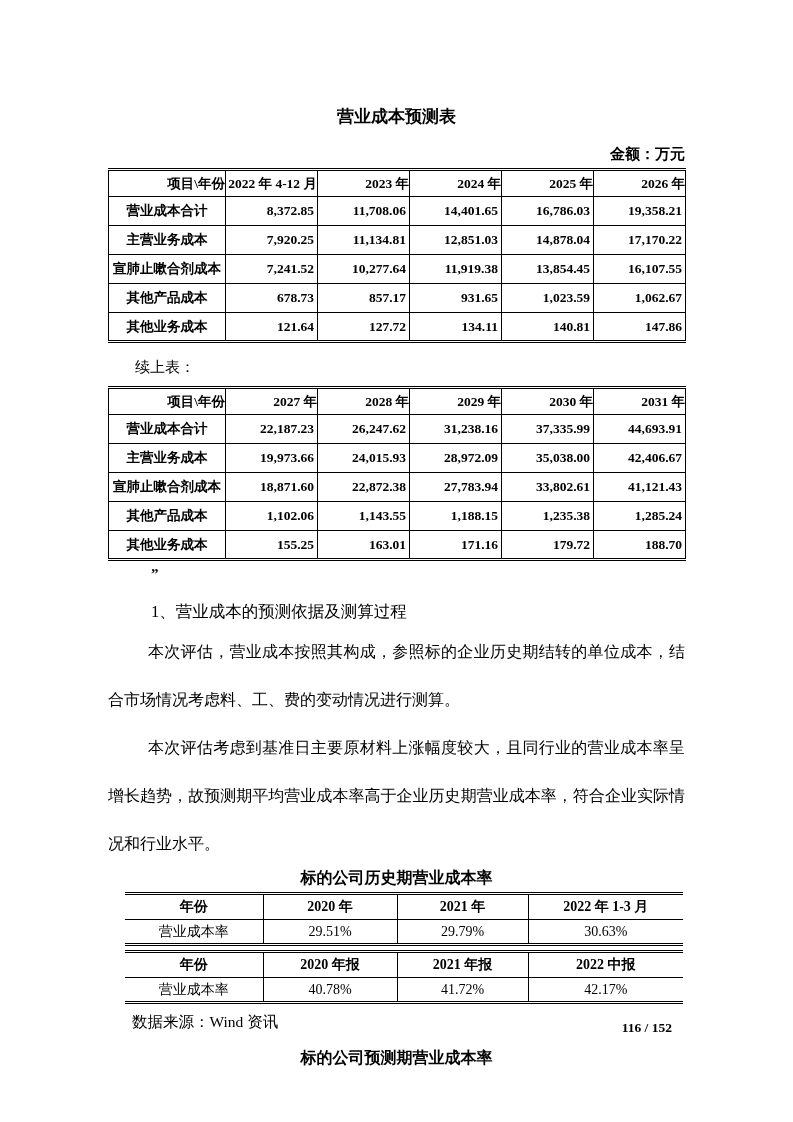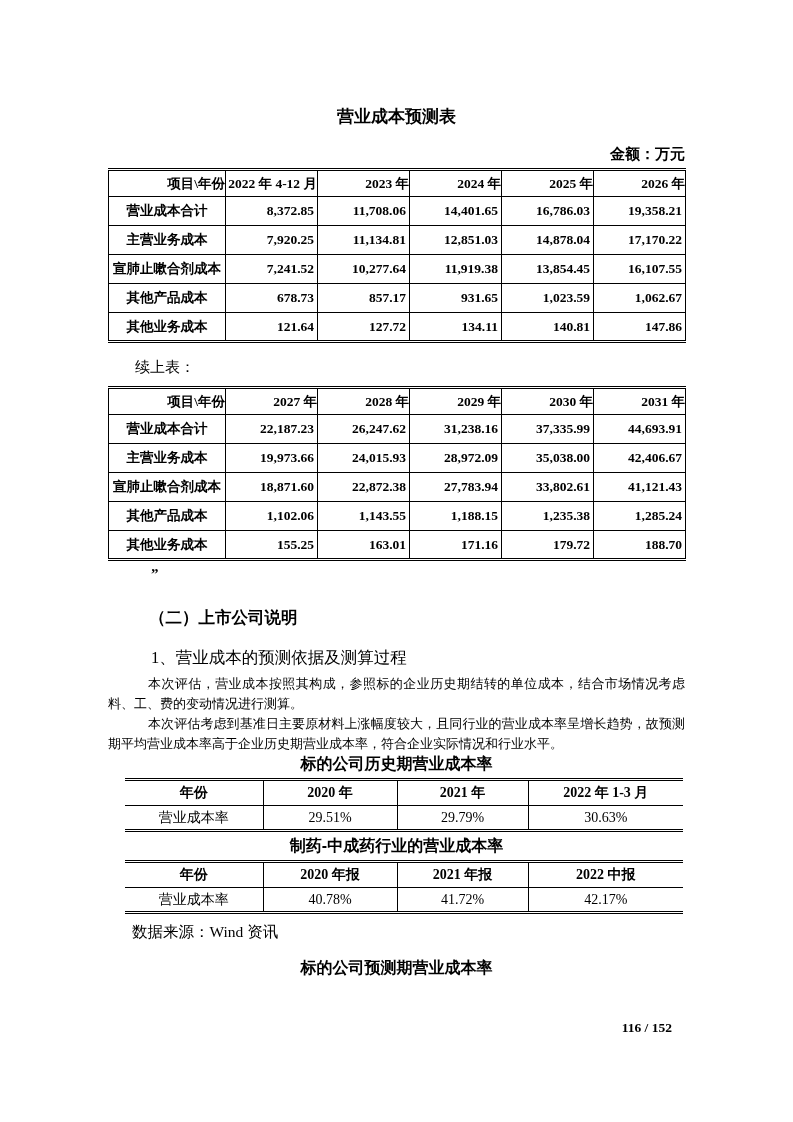--- a/index.html
+++ b/index.html
@@ -35,21 +35,21 @@
   .continued { margin-top:14px; padding-left:27px; font-weight:normal; font-size:15px; line-height:20px; }
   .quote-mark { margin-top:5px; padding-left:43px; font-weight:bold; font-size:15px; line-height:16px; }
 
   .h2 {
     margin-top:25px; padding-left:41px;
     font-family:"Liberation Sans","DejaVu Sans",sans-serif;
     font-weight:bold; font-size:16.5px; line-height:21px;
   }
   .sub-item { margin-top:19px; padding-left:43px; font-size:16.5px; line-height:21px; }
   .para {
-    font-size:13px; line-height:20px;
+    font-size:16px; line-height:48px;
     text-align:justify; text-indent:40px;
   }
   .para.first { margin-top:6px; }
 
   .table-heading {
     text-align:center;
     font-family:"Liberation Sans","DejaVu Sans",sans-serif;
     font-weight:bold; font-size:16px; line-height:20px;
   }
   .th-hist { margin-top:0; }
@@ -205,21 +205,20 @@
           <td class="num">163.01</td>
           <td class="num">171.16</td>
           <td class="num">179.72</td>
           <td class="num">188.70</td>
         </tr>
       </tbody>
     </table>
 
     <div class="quote-mark">”</div>
 
-    <div class="h2">（二）上市公司说明</div>
     <div class="sub-item">1、营业成本的预测依据及测算过程</div>
     <p class="para first">本次评估，营业成本按照其构成，参照标的企业历史期结转的单位成本，结合市场情况考虑料、工、费的变动情况进行测算。</p>
     <p class="para">本次评估考虑到基准日主要原材料上涨幅度较大，且同行业的营业成本率呈增长趋势，故预测期平均营业成本率高于企业历史期营业成本率，符合企业实际情况和行业水平。</p>
 
     <div class="table-heading th-hist">标的公司历史期营业成本率</div>
 
     <table class="stable">
       <colgroup>
         <col style="width:138px">
           <col style="width:134px">
@@ -237,21 +236,20 @@
       <tbody>
         <tr>
           <td>营业成本率</td>
           <td>29.51%</td>
           <td>29.79%</td>
           <td>30.63%</td>
         </tr>
       </tbody>
     </table>
 
-    <div class="table-heading th-ind">制药-中成药行业的营业成本率</div>
 
     <table class="stable">
       <colgroup>
         <col style="width:138px">
           <col style="width:134px">
           <col style="width:131px">
           <col style="width:155px">
       </colgroup>
       <thead>
         <tr>

